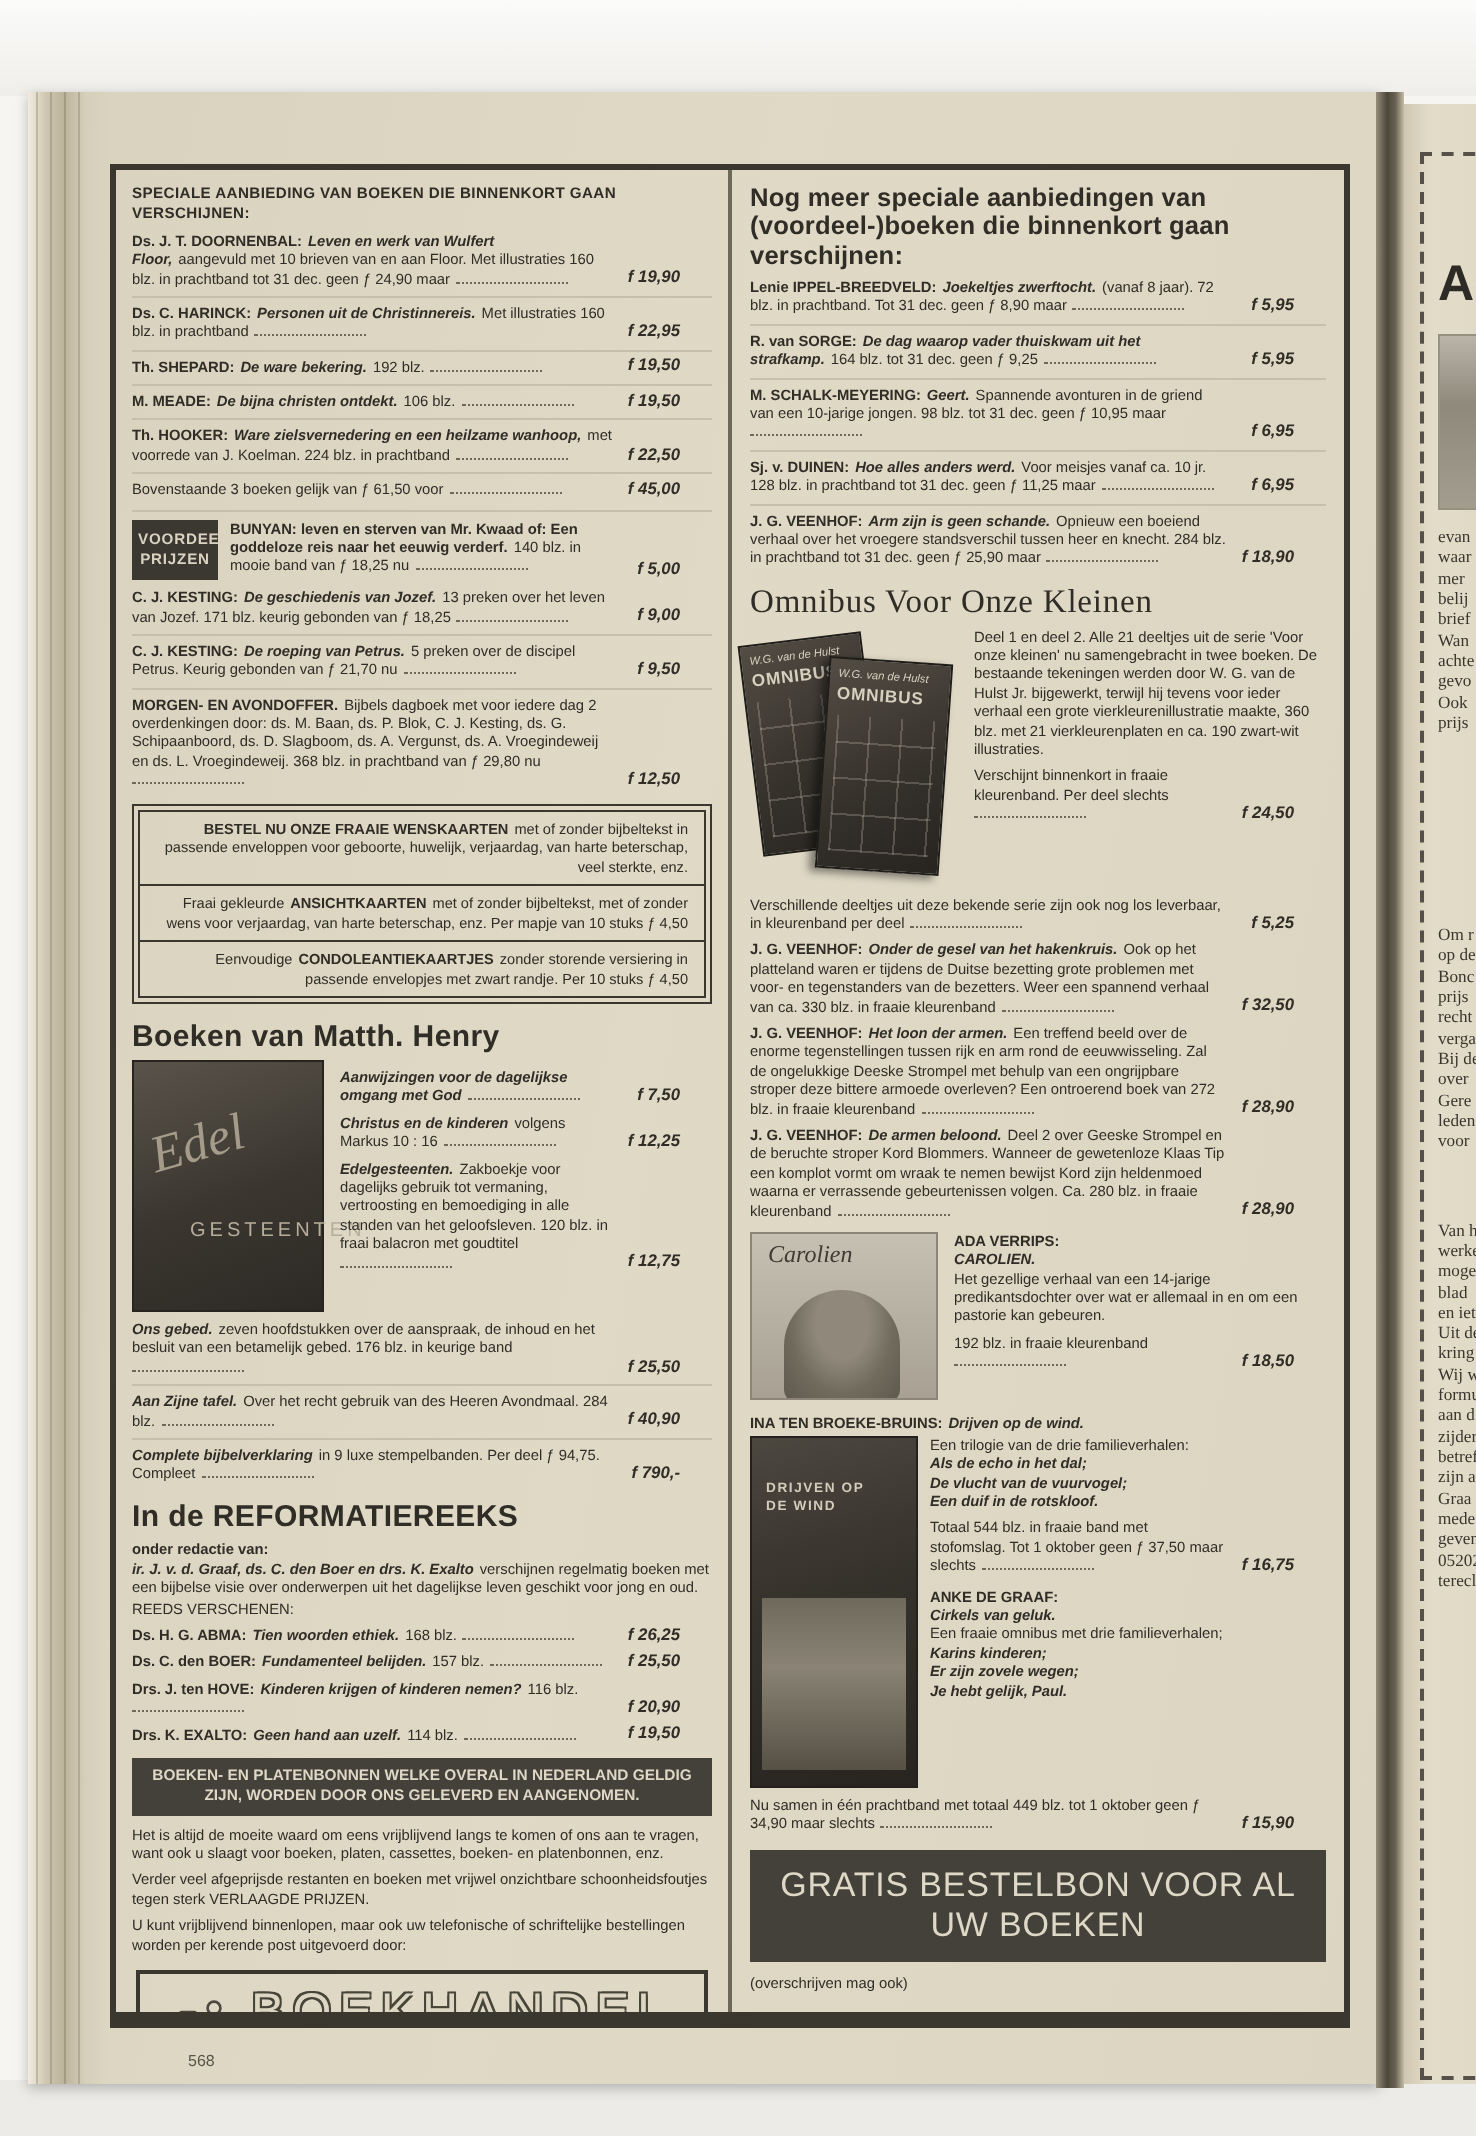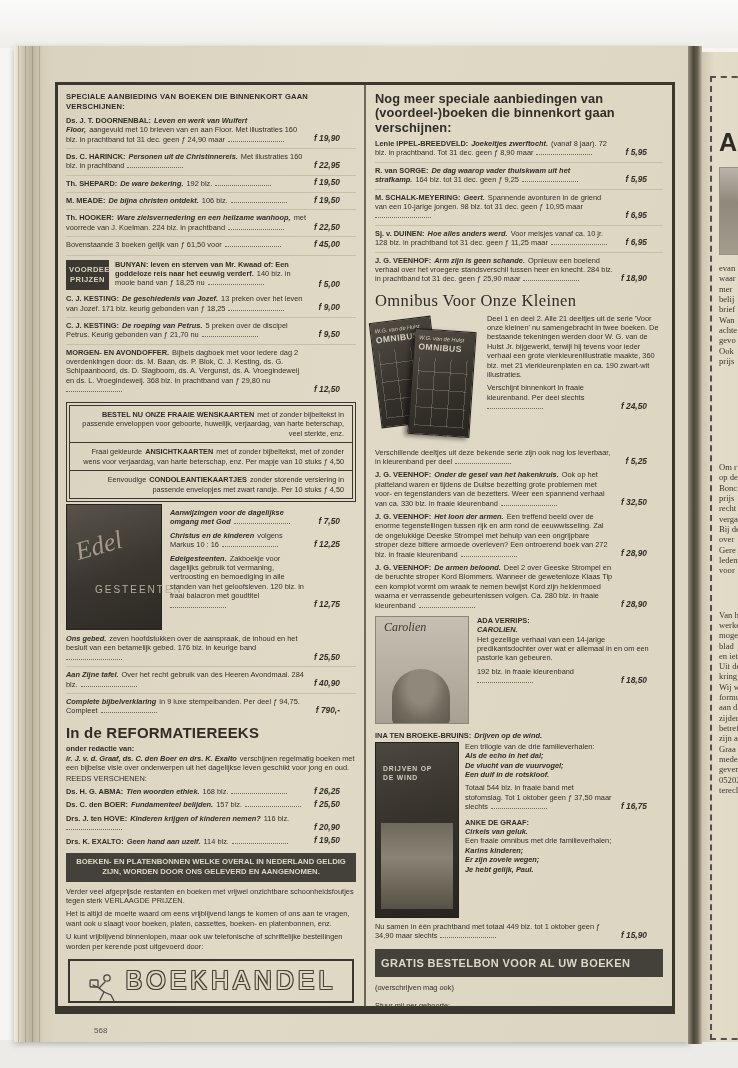--- a/index.html
+++ b/index.html
@@ -58,32 +58,32 @@
 .omni-row{display:flex;gap:8px}
 .omni-cover{width:104px;height:130px;flex:none;position:relative}
 .book{position:absolute;width:62px;height:106px;background:linear-gradient(150deg,#534d44,#34302a 60%,#272420);border:1px solid #1f1d19;color:#d6d0bf;padding:5px 4px}
 .bk1{left:0;top:5px;transform:rotate(-7deg)}
 .bk2{left:36px;top:16px;transform:rotate(4deg);box-shadow:-3px 2px 4px rgba(0,0,0,.45)}
 .bk-a{font-size:5.6px;font-style:italic}
 .bk-t{font-size:8.6px;font-weight:700;letter-spacing:.4px;margin-top:1px}
 .bk-grid{position:absolute;left:5px;right:5px;top:28px;bottom:8px;background:repeating-linear-gradient(0deg,rgba(210,203,185,.25) 0 1px,rgba(0,0,0,0) 1px 18px),repeating-linear-gradient(90deg,rgba(210,203,185,.25) 0 1px,rgba(0,0,0,0) 1px 16px)}
 .omni-text{flex:1;font-size:7.4px;line-height:1.27}
 .caro-row{display:flex;gap:8px;margin-top:6px}
-.caro-cover{width:94px;height:108px;flex:none;position:relative;background:linear-gradient(#c6c0b2,#a8a193);border:1px solid #8d8678;overflow:hidden}
+.caro-cover{width:94px;height:84px;flex:none;position:relative;background:linear-gradient(#c6c0b2,#a8a193);border:1px solid #8d8678;overflow:hidden}
 .caro-script{position:absolute;left:8px;top:3px;font-family:"Liberation Serif",serif;font-style:italic;font-size:12px;color:#3d3a32}
 .caro-photo{position:absolute;left:16px;bottom:-2px;width:58px;height:56px;border-radius:50% 50% 6px 6px;background:radial-gradient(ellipse at 50% 30%,#90897b 0 32%,#716b5e 62%,#5d584c)}
 .bro-head{font-size:7.4px;margin-top:7px}
 .bro-row{display:flex;gap:6px;margin-top:2px}
 .bro-cover{width:84px;height:176px;flex:none;position:relative;background:linear-gradient(165deg,#4c473f,#35312b 45%,#282521);border:1px solid #23211d}
 .bro-l1{position:absolute;left:7px;top:22px;font-size:6.8px;font-weight:700;letter-spacing:.8px;color:#d2ccba}
 .bro-l2{position:absolute;left:7px;top:31px;font-size:6.8px;font-weight:700;letter-spacing:.8px;color:#d2ccba}
 .bro-sea{position:absolute;left:5px;right:5px;bottom:8px;height:86px;background:linear-gradient(#6f695c,#8a8375 40%,#565145)}
 .bro-text{flex:1;font-size:7.4px;line-height:1.27}
 .ti{font-weight:700;font-style:italic}
-.banner2{background:#44413a;color:#ded8c6;font-weight:700;font-size:11px;padding:8px 6px;margin:8px 0 2px;letter-spacing:.4px}
+.banner2{background:#44413a;color:#ded8c6;font-weight:400;font-size:17px;text-align:center;padding:8px 6px;margin:8px 0 2px;letter-spacing:.4px}
 .fnote{font-size:7.4px;margin-top:6px}
 .finstr{font-size:7.4px;margin-top:9px}
 .fline{border-bottom:1px solid #857e6e;height:13px}
 
 .frag-box{position:absolute;left:8px;top:24px;width:60px;height:964px;border-left:2px dashed #55514a;border-top:2px dashed #55514a;border-bottom:2px dashed #55514a;padding:8px 0 0 7px}
 .frag-h{font-size:25px;font-weight:600;color:#2e2b26;margin-top:42px}
 .frag-photo{width:26px;height:88px;margin:10px 0 8px;background:linear-gradient(#b9b4a8,#8f897c 40%,#a39d90);border:1px solid #97917f}
 .frag-line{font-family:"Liberation Serif",serif;font-size:8.6px;line-height:1.2;color:#3a362e;white-space:nowrap}
 .frag-gap-a{height:96px}
 .frag-gap-b{height:34px}
@@ -122,20 +122,21 @@
           <div class="entry"><span class="a seg">C. J. KESTING:</span><span class="t seg">De roeping van Petrus.</span><span class="seg">5 preken over de discipel Petrus. Keurig gebonden van ƒ 21,70 nu</span><span class="dots"></span><span class="price">f 9,50</span></div>
           <div class="entry"><span class="a seg">MORGEN- EN AVONDOFFER.</span><span class="seg">Bijbels dagboek met voor iedere dag 2 overdenkingen door: ds. M. Baan, ds. P. Blok, C. J. Kesting, ds. G. Schipaanboord, ds. D. Slagboom, ds. A. Vergunst, ds. A. Vroegindeweij en ds. L. Vroegindeweij. 368 blz. in prachtband van ƒ 29,80 nu</span><span class="dots"></span><span class="price">f 12,50</span></div>
         </div>
 
       <div class="cards" data-repeat="left.cards">
           <div class="card"><span class="lead seg">BESTEL NU ONZE FRAAIE WENSKAARTEN</span><span>met of zonder bijbeltekst in passende enveloppen voor geboorte, huwelijk, verjaardag, van harte beterschap, veel sterkte, enz.</span></div>
           <div class="card"><span class="seg">Fraai gekleurde</span><span class="lead seg">ANSICHTKAARTEN</span><span>met of zonder bijbeltekst, met of zonder wens voor verjaardag, van harte beterschap, enz. Per mapje van 10 stuks ƒ 4,50</span></div>
           <div class="card"><span class="seg">Eenvoudige</span><span class="lead seg">CONDOLEANTIEKAARTJES</span><span>zonder storende versiering in passende envelopjes met zwart randje. Per 10 stuks ƒ 4,50</span></div>
         </div>
 
+      <div class="sec-h">Boeken van Matth. Henry</div>
       <div class="henry-row">
         <div class="henry-cover">
           <div class="hc-script">Edel</div>
           <div class="hc-caps">GESTEENTEN</div>
         </div>
         <div class="henry-side" data-repeat="left.henry_side">
             <div class="entry"><span class="t seg">Aanwijzingen voor de dagelijkse omgang met God</span><span class="dots"></span><span class="price">f 7,50</span></div>
             <div class="entry"><span class="t seg">Christus en de kinderen</span><span class="seg">volgens Markus 10 : 16</span><span class="dots"></span><span class="price">f 12,25</span></div>
             <div class="entry"><span class="t seg">Edelgesteenten.</span><span class="seg">Zakboekje voor dagelijks gebruik tot vermaning, vertroosting en bemoediging in alle standen van het geloofsleven. 120 blz. in fraai balacron met goudtitel</span><span class="dots"></span><span class="price">f 12,75</span></div>
           </div>
@@ -153,22 +154,22 @@
       <div data-repeat="left.ref_items">
           <div class="entry"><span class="a seg">Ds. H. G. ABMA:</span><span class="t seg">Tien woorden ethiek.</span><span class="seg">168 blz.</span><span class="dots"></span><span class="price">f 26,25</span></div>
           <div class="entry"><span class="a seg">Ds. C. den BOER:</span><span class="t seg">Fundamenteel belijden.</span><span class="seg">157 blz.</span><span class="dots"></span><span class="price">f 25,50</span></div>
           <div class="entry"><span class="a seg">Drs. J. ten HOVE:</span><span class="t seg">Kinderen krijgen of kinderen nemen?</span><span class="seg">116 blz.</span><span class="dots"></span><span class="price">f 20,90</span></div>
           <div class="entry"><span class="a seg">Drs. K. EXALTO:</span><span class="t seg">Geen hand aan uzelf.</span><span class="seg">114 blz.</span><span class="dots"></span><span class="price">f 19,50</span></div>
         </div>
 
       <div class="banner">BOEKEN- EN PLATENBONNEN WELKE OVERAL IN NEDERLAND GELDIG ZIJN, WORDEN DOOR ONS GELEVERD EN AANGENOMEN.</div>
 
       <div data-repeat="left.paragraphs">
+          <div class="para">Het is altijd de moeite waard om eens vrijblijvend langs te komen of ons aan te vragen, want ook u slaagt voor boeken, platen, cassettes, boeken- en platenbonnen, enz.</div>
           <div class="para">Verder veel afgeprijsde restanten en boeken met vrijwel onzichtbare schoonheidsfoutjes tegen sterk VERLAAGDE PRIJZEN.</div>
-          <div class="para">Het is altijd de moeite waard om eens vrijblijvend langs te komen of ons aan te vragen, want ook u slaagt voor boeken, platen, cassettes, boeken- en platenbonnen, enz.</div>
           <div class="para">U kunt vrijblijvend binnenlopen, maar ook uw telefonische of schriftelijke bestellingen worden per kerende post uitgevoerd door:</div>
         </div>
 
       <div class="logo-box">
         <div class="logo-fig">
           <svg width="34" height="34" viewBox="0 0 34 34">
               <g fill="none" stroke="#4c4840" stroke-width="1.3" stroke-linecap="round">
                 <circle cx="20" cy="7" r="3.2"></circle>
                 <path d="M18 11 L12 17 L17 21 L13 29"></path>
                 <path d="M12 17 L6 14"></path>

